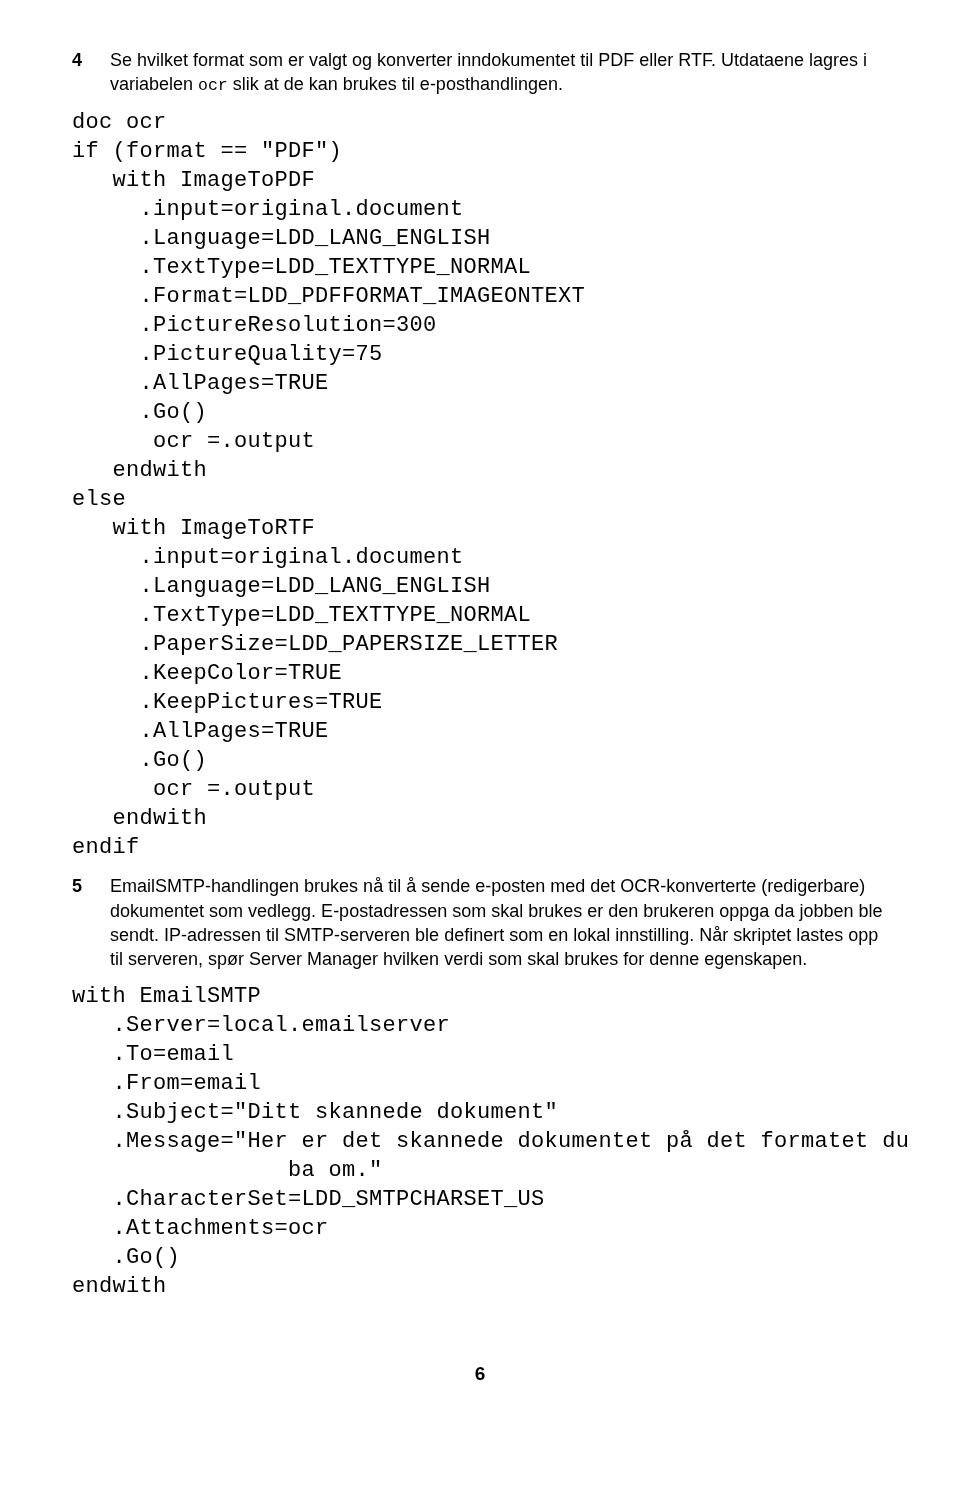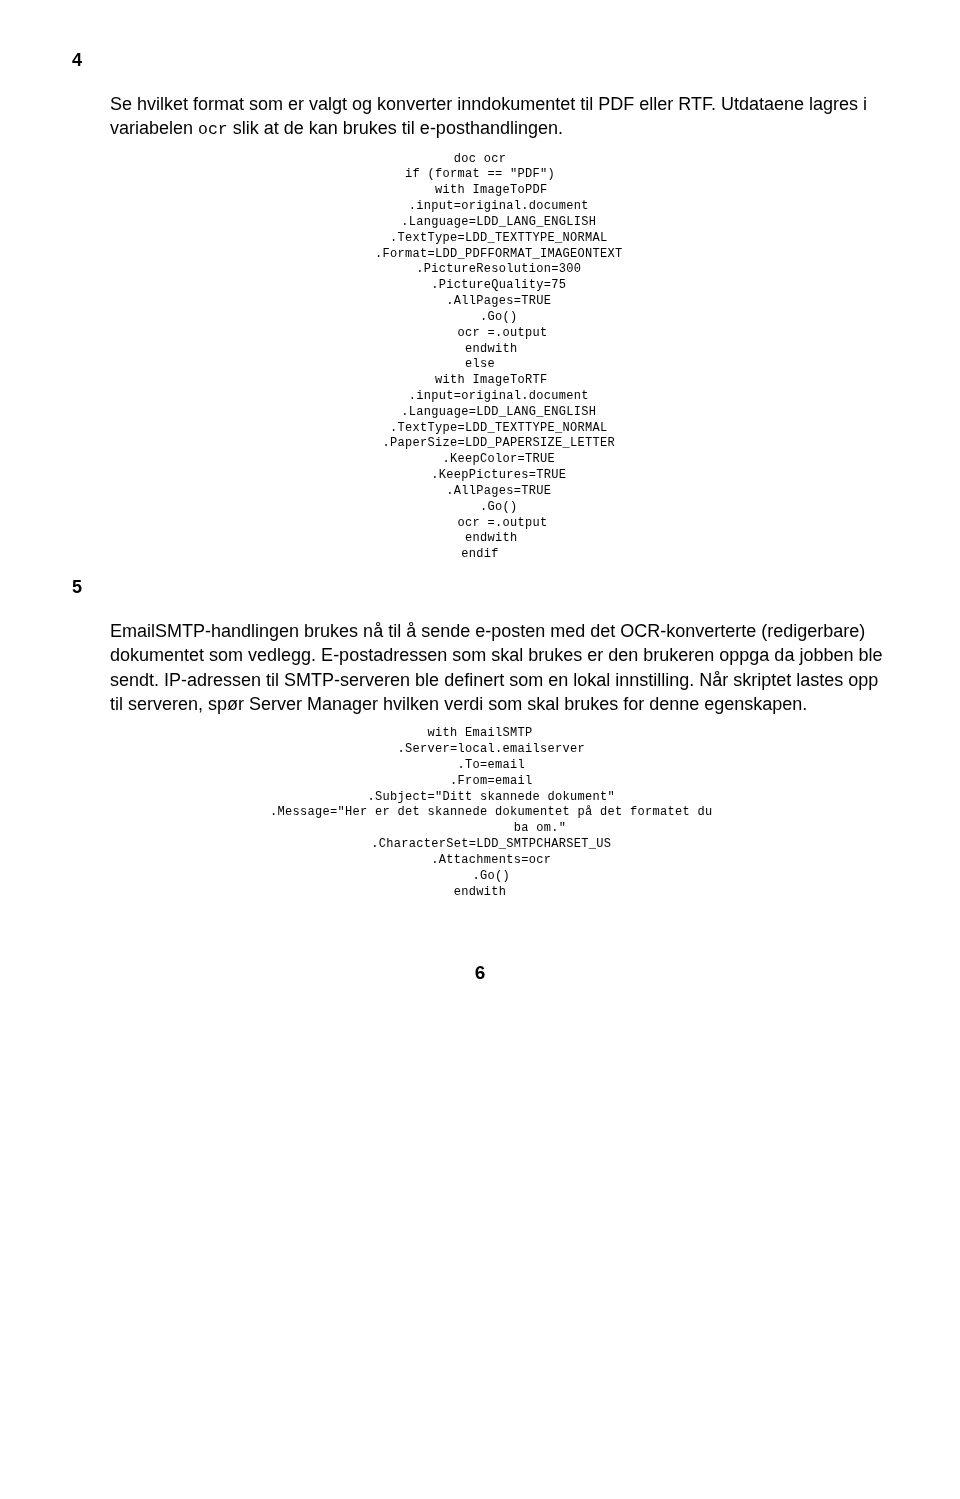--- a/index.html
+++ b/index.html
@@ -18,34 +18,32 @@
     align-items: flex-start;
     gap: 18px;
     margin-bottom: 8px;
   }
   .step-number {
     font-weight: bold;
     min-width: 20px;
   }
   .step-text {
     flex: 1;
-    margin-top: 44px;
   }
   .mono {
     font-family: "Courier New", Courier, monospace;
     font-size: 16.5px;
   }
   .code-block {
     font-family: "Courier New", Courier, monospace;
-    font-size: 12px;
+    font-size: 22px;
     white-space: pre;
     line-height: 1.32;
     letter-spacing: 0.3px;
     margin: 10px 0 12px 0;
-    text-align: center;
   }
   .page-num {
     text-align: center;
     font-weight: bold;
     margin-top: 60px;
     font-size: 19px;
   }
 </style>
 </head>
 <body>

